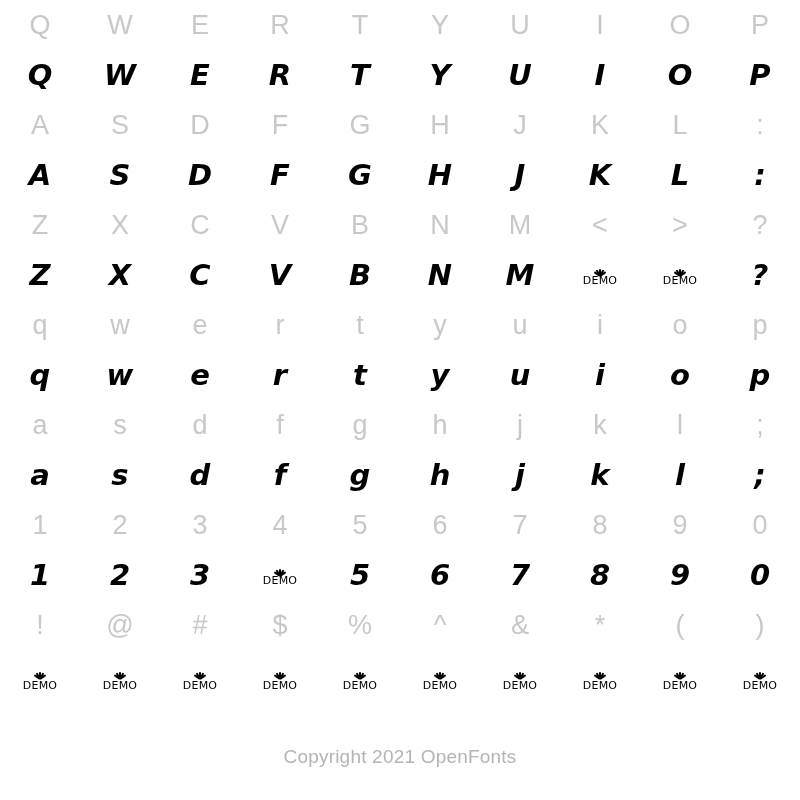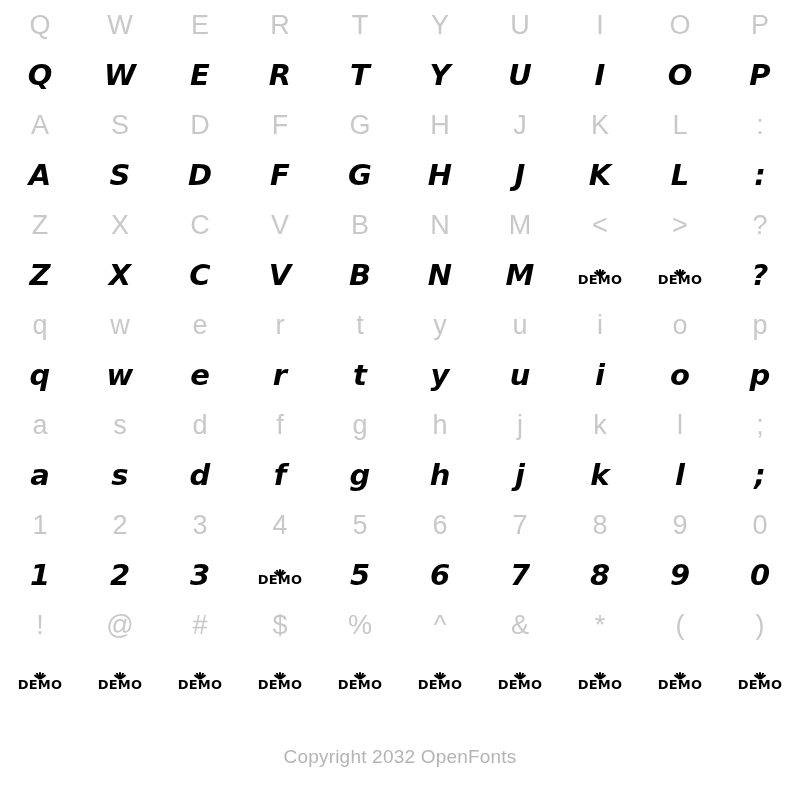--- a/index.html
+++ b/index.html
@@ -100,23 +100,23 @@
   .demo .burst i:nth-child(2){ transform: translateX(-50%) rotate(-30deg); }
   .demo .burst i:nth-child(3){ transform: translateX(-50%) rotate(0deg); }
   .demo .burst i:nth-child(4){ transform: translateX(-50%) rotate(30deg); }
   .demo .burst i:nth-child(5){ transform: translateX(-50%) rotate(55deg); }
   .demo .txt {
     position: absolute;
     left: 50%;
     bottom: 0px;
     transform: translateX(-50%);
     font-family: "DejaVu Sans", sans-serif;
-    font-weight: bold;
+    font-weight: normal;
     font-style: normal;
-    font-size: 13px;
+    font-size: 11px;
     letter-spacing: 0.2px;
     line-height: 1;
     color: #000;
     white-space: nowrap;
   }
 
   
   .row.demo-row {
     height: 58px;
   }
@@ -444,14 +444,14 @@
               <i></i>
               <i></i>
               <i></i>
               <i></i>
             </span>
             <span class="txt">DEMO</span>
           </span>
         </div>
       </div>
     </div>
-  <div id="footer">Copyright 2032 OpenFonts</div>
+  <div id="footer">Copyright 2021 OpenFonts</div>
 </div>
 
 </body></html>

